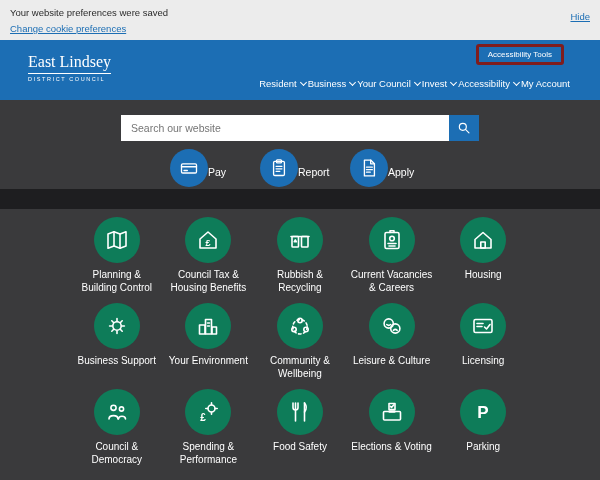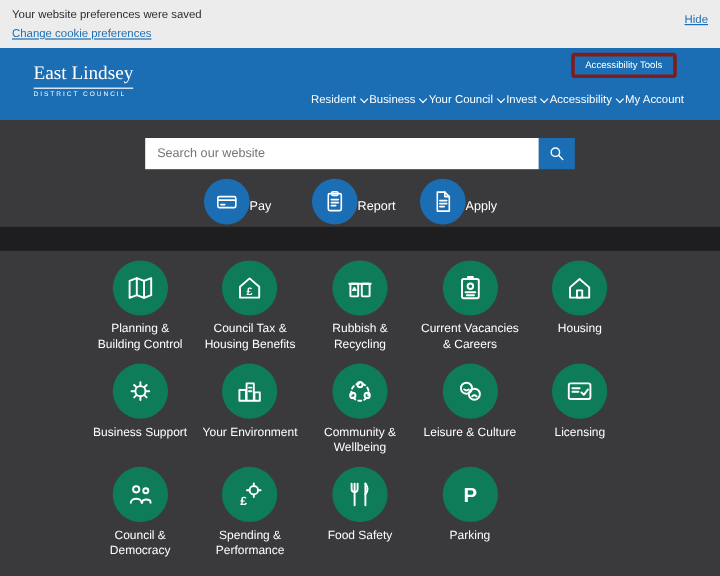--- a/index.html
+++ b/index.html
@@ -353,18 +353,26 @@
     <span class="scircle">
       <svg class="icon sicon" viewBox="0 0 24 24">
           <use href="#cutlery-icon" xlink:href="#cutlery-icon"></use>
         </svg>
     </span>
     <span class="svc-label">Food Safety</span>
   </div>
     <div class="svc">
     <span class="scircle">
       <svg class="icon sicon" viewBox="0 0 24 24">
+          <use href="#ballot-icon" xlink:href="#ballot-icon"></use>
+        </svg>
+    </span>
+    <span class="svc-label">Elections &amp; Voting</span>
+  </div>
+    <div class="svc">
+    <span class="scircle">
+      <svg class="icon sicon" viewBox="0 0 24 24">
           <use href="#parking-icon" xlink:href="#parking-icon"></use>
         </svg>
     </span>
     <span class="svc-label">Parking</span>
   </div>
   </div>
 
 </body></html>

